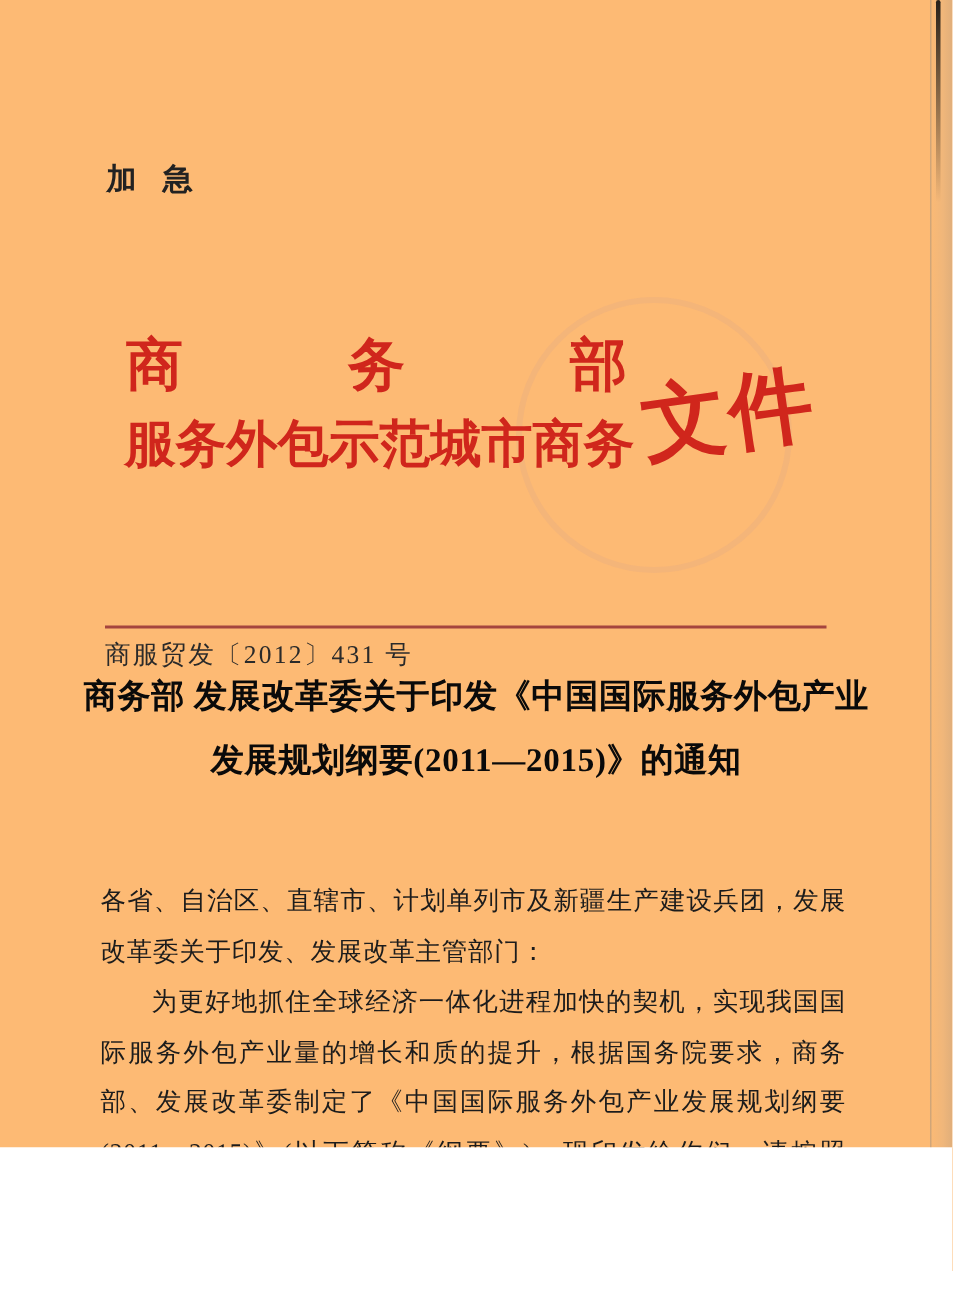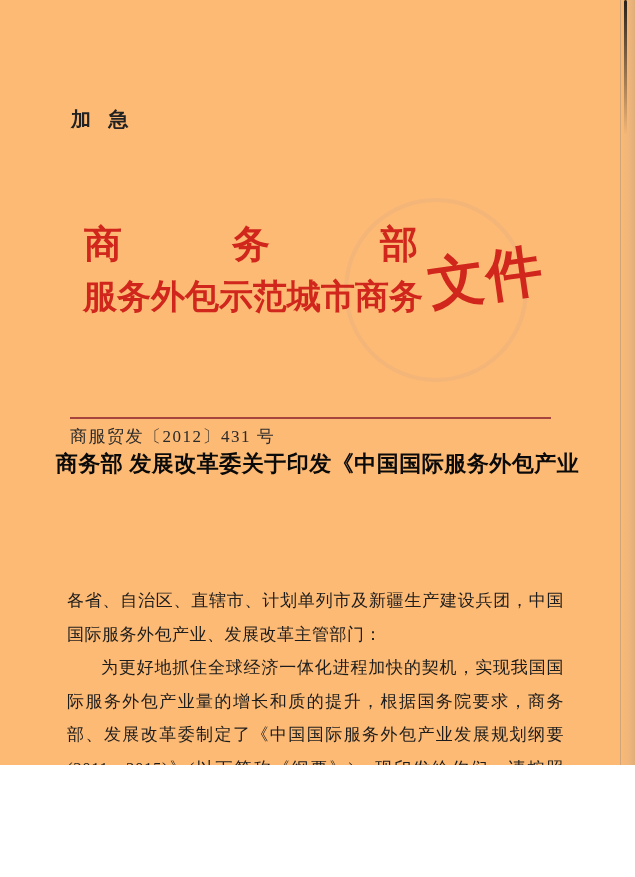--- a/index.html
+++ b/index.html
@@ -102,22 +102,23 @@
     <span>部</span>
   </div>
   <div class="agency-line2">服务外包示范城市商务</div>
   <div class="doc-type">文件</div>
 
   <div class="doc-number">商服贸发〔2012〕431 号</div>
   <div class="red-rule"></div>
 
   <div class="doc-title">
     <div>商务部 发展改革委关于印发《中国国际服务外包产业</div>
+    <div>发展规划纲要(2011—2015)》的通知</div>
   </div>
 
   <div class="body-text">
-    <p>各省、自治区、直辖市、计划单列市及新疆生产建设兵团，中国国际服务外包产业、发展改革主管部门：</p>
+    <p>各省、自治区、直辖市、计划单列市及新疆生产建设兵团，发展改革委关于印发、发展改革主管部门：</p>
     <p class="indent">为更好地抓住全球经济一体化进程加快的契机，实现我国国际服务外包产业量的增长和质的提升，根据国务院要求，商务部、发展改革委制定了《中国国际服务外包产业发展规划纲要(2011—2015)》(以下简称《纲要》)，现印发给你们，请按照《纲要》确定的目</p>
   </div>
 
   <div class="page-number">— 1 —</div>
 
 </div>
 
 </body></html>

